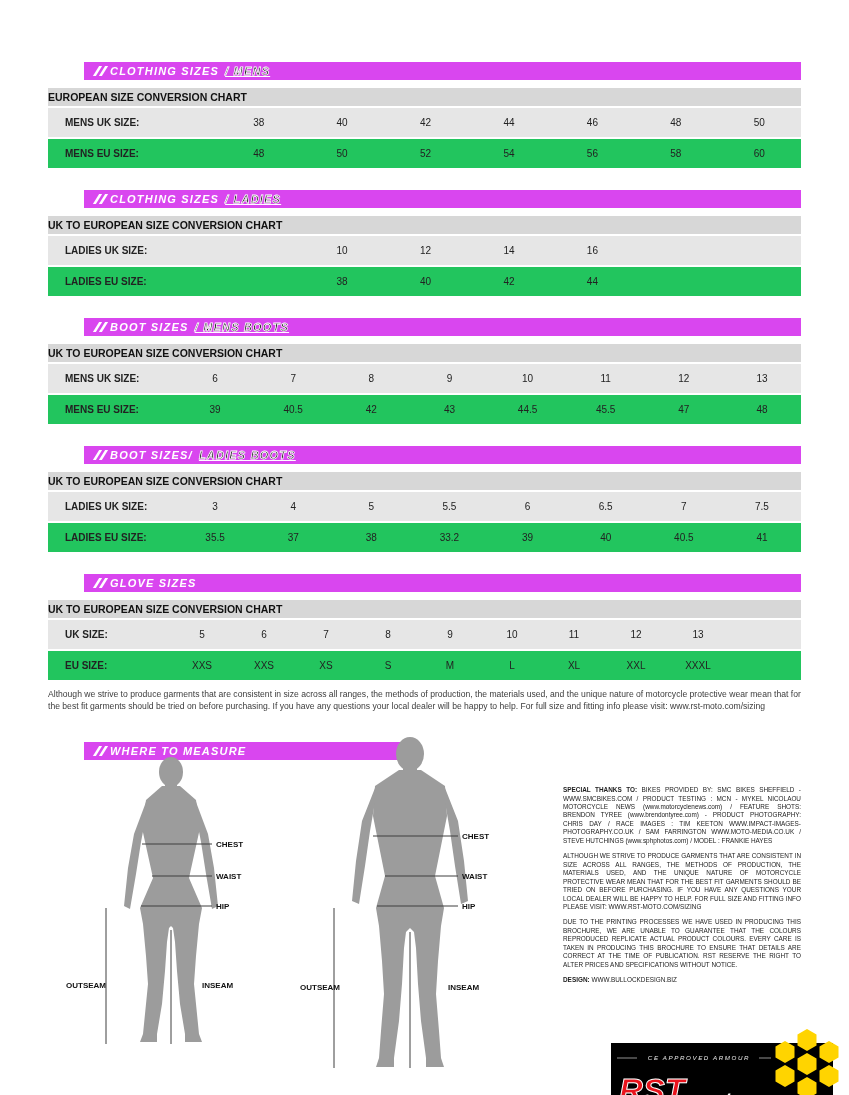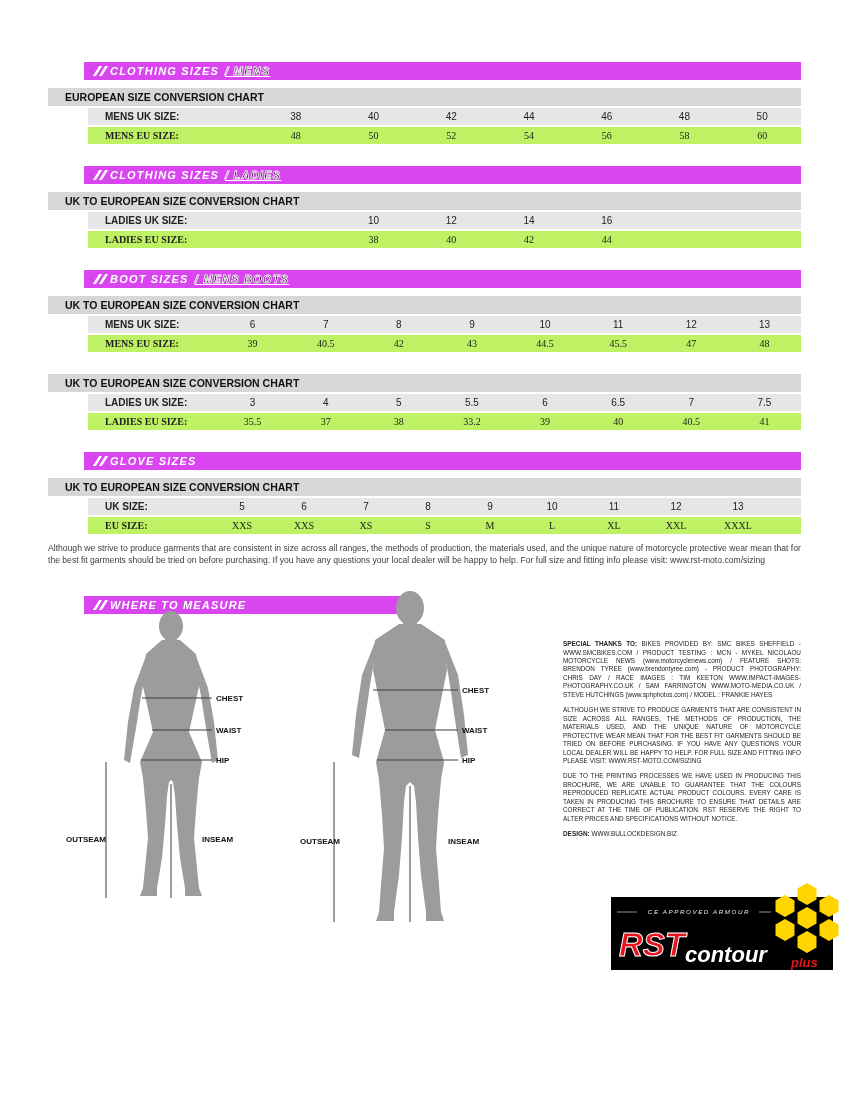--- a/index.html
+++ b/index.html
@@ -19,30 +19,30 @@
   .bar-title{
     color:#fff;font-weight:bold;font-style:italic;font-size:11px;letter-spacing:1.2px;white-space:pre;
   }
   .bar-sub{
     margin-left:6px;font-weight:bold;font-style:italic;font-size:11px;letter-spacing:1.2px;
     color:#000;-webkit-text-stroke:0.8px #ffffff;white-space:pre;text-decoration:underline;
   }
 
   .subheader{
     background:#d7d7d7;height:18px;line-height:18px;font-weight:bold;font-size:10.5px;
-    padding-left:17px;margin-bottom:2px;color:#111;
+    margin-bottom:2px;color:#111;
   }
 
   .sizes{margin-bottom:22px;}
   .sizes.last{margin-bottom:8px;border-radius:22px;}
   .trow{
-    display:grid;height:17px;align-items:center;background:#e6e6e6;margin-bottom:2px;
-    font-size:10px;color:#222;margin-left:40px;
-  }
-  .rows .trow:nth-child(2){background:#bef264;font-family:Liberation Serif, serif;}
+    display:grid;height:29px;align-items:center;background:#e6e6e6;margin-bottom:2px;
+    font-size:10px;color:#222;
+  }
+  .rows .trow:nth-child(2){background:#22c55e;}
   .tlabel{font-weight:bold;padding-left:17px;font-size:10px;white-space:nowrap;}
   .tcell{text-align:center;}
   .t7 .trow{grid-template-columns:169px repeat(7,1fr);}
   .t8 .trow{grid-template-columns:128px repeat(8,1fr);}
   .t9 .trow{grid-template-columns:123px repeat(9,62px) 1fr;}
 
   .disclaimer{
     margin:8px 0 30px 0;font-size:8.6px;line-height:1.4;color:#3c3c3c;width:100%;
   }
 
@@ -164,20 +164,26 @@
           <span class="tcell">43</span>
           <span class="tcell">44.5</span>
           <span class="tcell">45.5</span>
           <span class="tcell">47</span>
           <span class="tcell">48</span>
         </div>
       </div>
   </section>
 
   <section class="sizes t8">
+    <div class="bar">
+      <span class="slash s1"></span>
+      <span class="slash s2"></span>
+      <span class="bar-title">BOOT SIZES/</span>
+      <span class="bar-sub">LADIES BOOTS</span>
+    </div>
     <div class="subheader">UK TO EUROPEAN SIZE CONVERSION CHART</div>
     <div class="rows">
         <div class="trow">
           <span class="tlabel">LADIES UK SIZE:</span>
           <span class="tcell">3</span>
           <span class="tcell">4</span>
           <span class="tcell">5</span>
           <span class="tcell">5.5</span>
           <span class="tcell">6</span>
           <span class="tcell">6.5</span>

